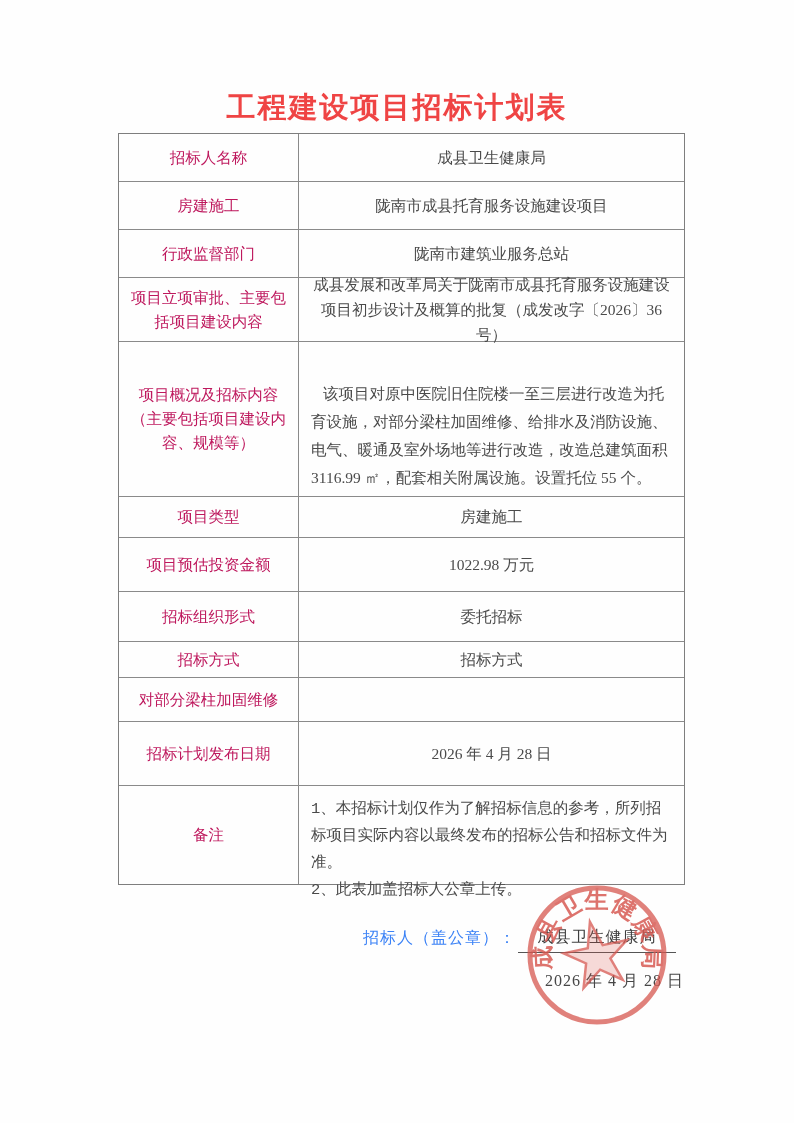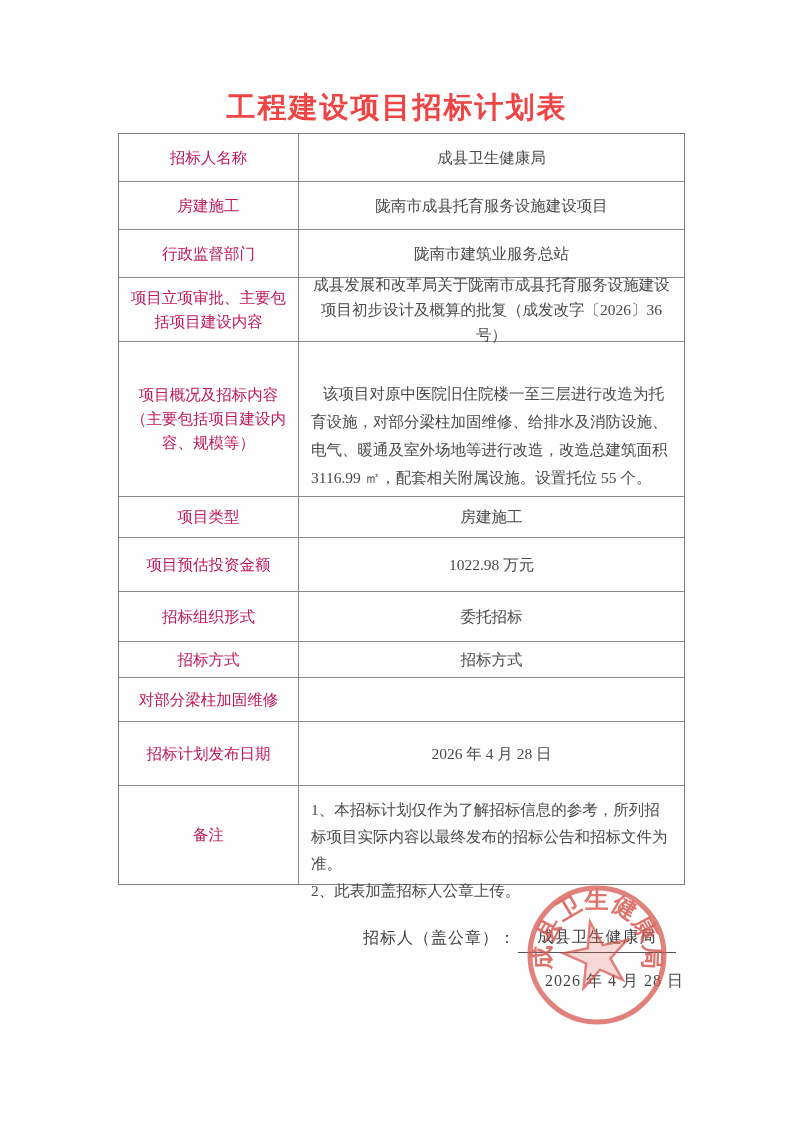--- a/index.html
+++ b/index.html
@@ -64,27 +64,27 @@
     line-height: 26px;
     color: #4a4a4a;
   }
   .t-value.left {
     justify-content: flex-start;
     text-align: left;
   }
   .t-value.indent-first { display: block; padding-top: 14px; }
   .t-value.indent-first .cell-text { text-indent: 12px; display: block; text-align: left; }
   .t-value.remarks { display: block; padding-top: 10px; text-align: left; }
-  .remark-line { display: block; }
+  .remark-line { display: block; font-family: Liberation Mono, monospace; }
   .sig-label {
     position: absolute;
     left: 363px;
     top: 928px;
     font-size: 16px;
-    color: #404040;
+    color: #3b82f6;
     letter-spacing: 1px;
   }
   .sig-name {
     position: absolute;
     left: 518px;
     top: 927px;
     width: 158px;
     text-align: center;
     font-size: 16px;
     color: #3f3f3f;

